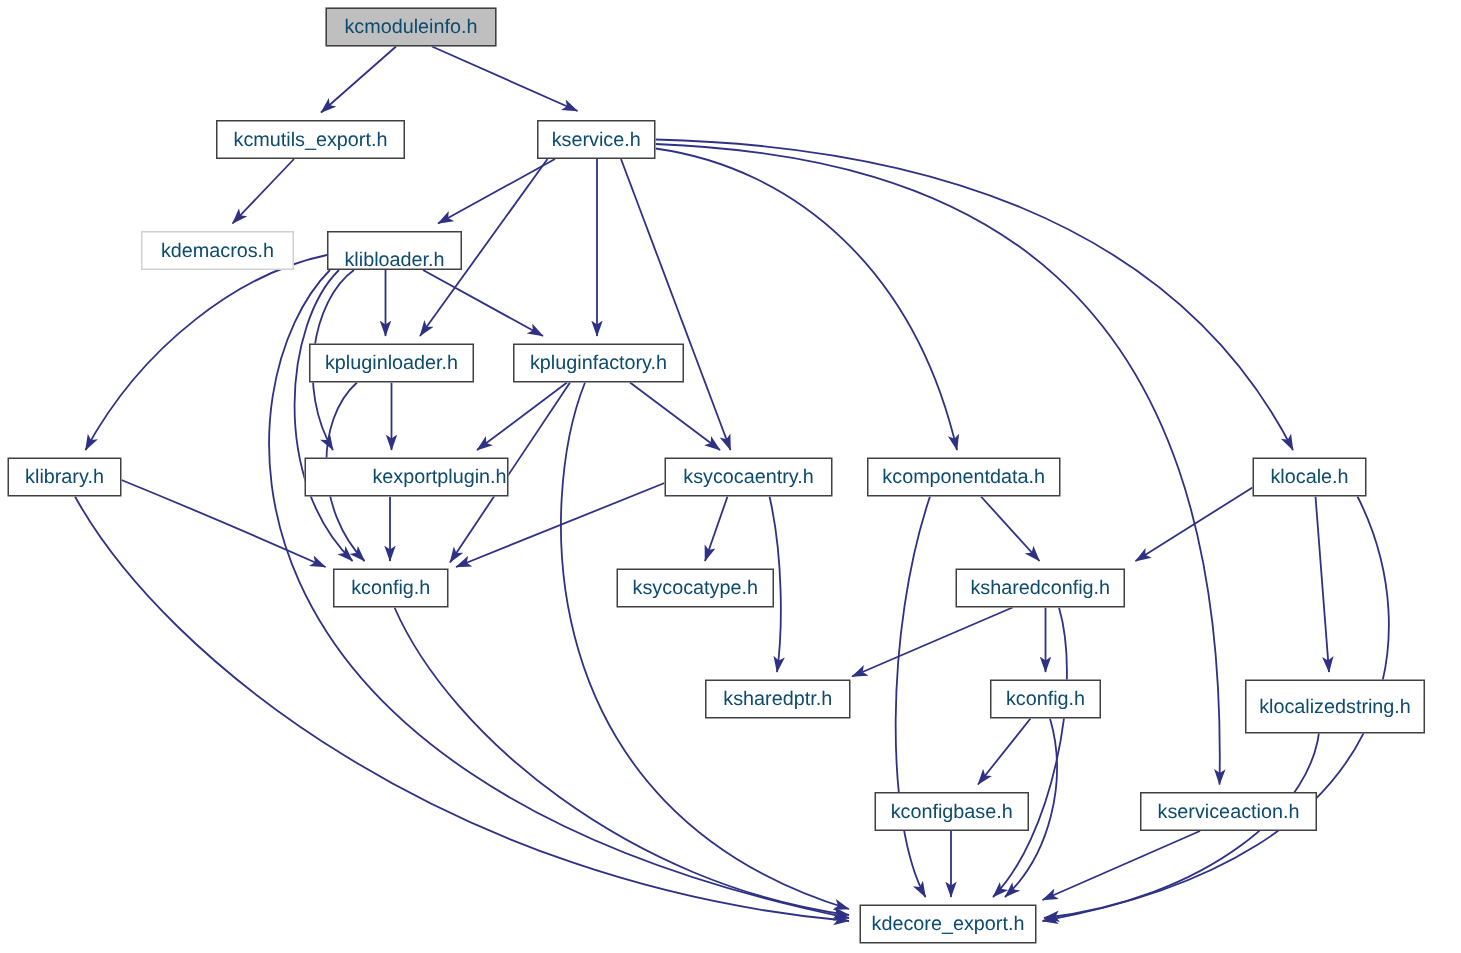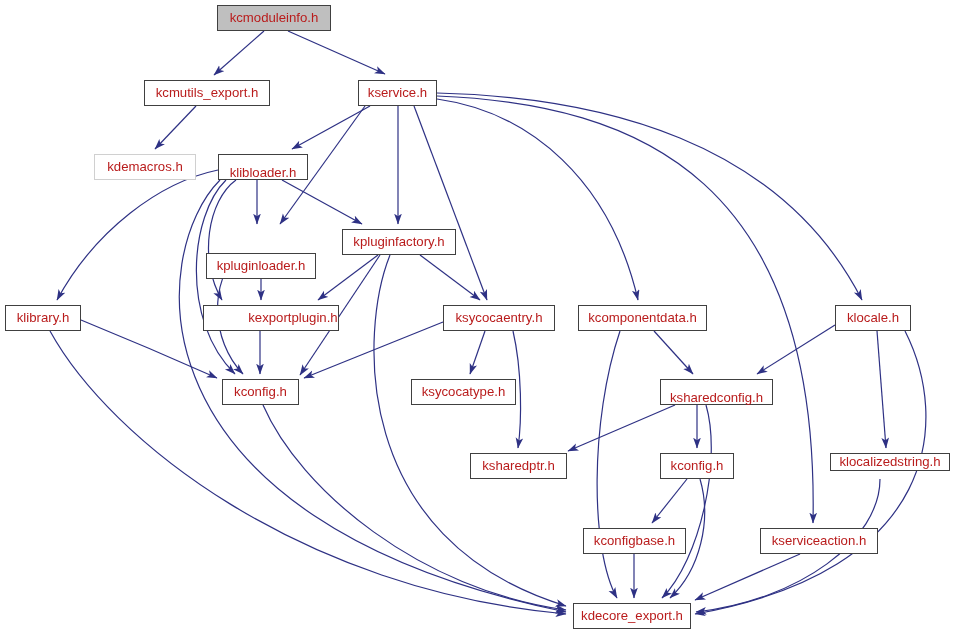--- a/index.html
+++ b/index.html
@@ -31,21 +31,21 @@
     height: 635px;
   }
   .gnode {
     position: absolute;
     box-sizing: border-box;
     display: flex;
     align-items: center;
     justify-content: center;
     background: #ffffff;
     border: 1px solid #404040;
-    color: #b91c1c;
+    color: #0c4a6e;
     font-size: 13.2px;
     line-height: 1;
     white-space: nowrap;
     letter-spacing: 0px;
   }
   .gnode.root {
     background: #bfbfbf;
     border: 1px solid #404040;
   }
   .gnode.plain {
@@ -121,21 +121,21 @@
       </div>
       <div class="gnode" style="left: 358px; top: 80px; width: 79px; height: 26px;">
         <span class="label">kservice.h</span>
       </div>
       <div class="gnode plain" style="left: 94px; top: 154px; width: 102px; height: 26px;">
         <span class="label">kdemacros.h</span>
       </div>
       <div class="gnode" style="left: 218px; top: 154px; width: 90px; height: 26px; align-items: flex-end;">
         <span class="label">klibloader.h</span>
       </div>
-      <div class="gnode" style="left: 206px; top: 229px; width: 110px; height: 26px; margin-top: 24px;">
+      <div class="gnode" style="left: 206px; top: 229px; width: 110px; height: 26px;">
         <span class="label">kpluginloader.h</span>
       </div>
       <div class="gnode" style="left: 342px; top: 229px; width: 114px; height: 26px;">
         <span class="label">kpluginfactory.h</span>
       </div>
       <div class="gnode" style="left: 5px; top: 305px; width: 76px; height: 26px;">
         <span class="label">klibrary.h</span>
       </div>
       <div class="gnode" style="left: 203px; top: 305px; width: 136px; height: 26px; padding-left: 44px;">
         <span class="label">kexportplugin.h</span>
@@ -148,30 +148,30 @@
       </div>
       <div class="gnode" style="left: 835px; top: 305px; width: 76px; height: 26px;">
         <span class="label">klocale.h</span>
       </div>
       <div class="gnode" style="left: 222px; top: 379px; width: 77px; height: 26px;">
         <span class="label">kconfig.h</span>
       </div>
       <div class="gnode" style="left: 411px; top: 379px; width: 105px; height: 26px;">
         <span class="label">ksycocatype.h</span>
       </div>
-      <div class="gnode" style="left: 660px; top: 379px; width: 113px; height: 26px; align-items: flex-end;">
+      <div class="gnode" style="left: 637px; top: 379px; width: 113px; height: 26px;">
         <span class="label">ksharedconfig.h</span>
       </div>
       <div class="gnode" style="left: 470px; top: 453px; width: 97px; height: 26px; text-align: right;">
         <span class="label">ksharedptr.h</span>
       </div>
       <div class="gnode" style="left: 660px; top: 453px; width: 74px; height: 26px; align-items: center;">
         <span class="label">kconfig.h</span>
       </div>
-      <div class="gnode" style="left: 830px; top: 453px; width: 120px; height: 18px;">
+      <div class="gnode" style="left: 830px; top: 453px; width: 120px; height: 36px;">
         <span class="label">klocalizedstring.h</span>
       </div>
       <div class="gnode" style="left: 583px; top: 528px; width: 103px; height: 26px;">
         <span class="label">kconfigbase.h</span>
       </div>
       <div class="gnode" style="left: 760px; top: 528px; width: 118px; height: 26px;">
         <span class="label">kserviceaction.h</span>
       </div>
       <div class="gnode" style="left: 573px; top: 603px; width: 118px; height: 26px;">
         <span class="label">kdecore_export.h</span>

